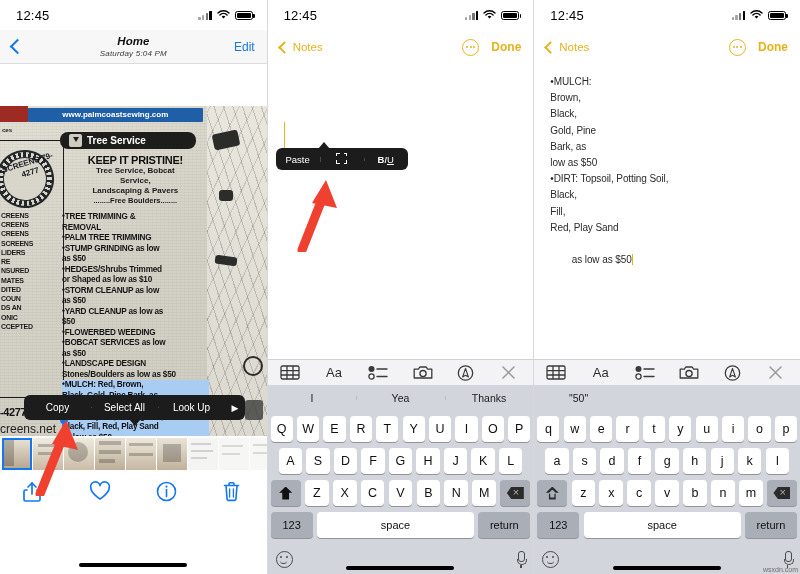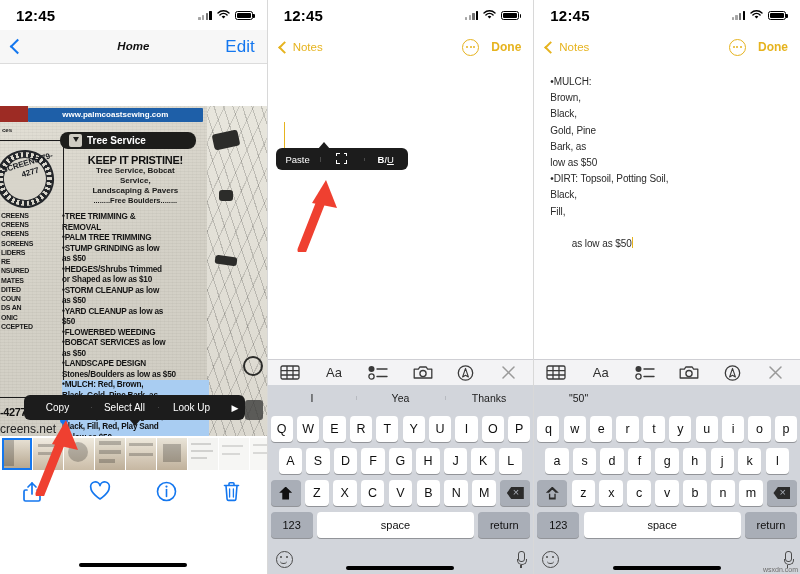--- a/index.html
+++ b/index.html
@@ -10,42 +10,42 @@
   }
   .screens { display: flex; width: 800px; height: 574px; }
   .panel { width: 266.67px; height: 574px; position: relative; overflow: hidden; background: #fff; }
   .panel + .panel { border-left: 1px solid #d8d8d8; }
 
   
   .statusbar {
     height: 30px; display: flex; align-items: center;
     justify-content: space-between; padding: 0 14px 0 16px;
   }
-  .sb-time { font-size: 15px; font-weight: 700; color: #000; letter-spacing: .2px; }
+  .sb-time { font-size: 13px; font-weight: 400; color: #000; letter-spacing: .2px; }
   .sb-icons { display: flex; align-items: center; gap: 5px; }
   .bars { display: flex; align-items: flex-end; gap: 1.3px; height: 9px; }
   .bars i { width: 2.4px; background: #000; border-radius: .5px; display: block; }
   .bars i:nth-child(1){height:3px;opacity:.35}
   .bars i:nth-child(2){height:5px;opacity:.35}
   .bars i:nth-child(3){height:7px;opacity:.55}
   .bars i:nth-child(4){height:9px}
   .batt { width: 18px; height: 9px; border: 1.2px solid #000; border-radius: 2.5px; position: relative; }
   .batt::after { content:""; position:absolute; left:1px; top:1px; bottom:1px; right:1px; background:#000; border-radius:1px; }
   .batt::before { content:""; position:absolute; right:-3px; top:2.6px; width:1.6px; height:3.5px; background:#000; border-radius:0 1px 1px 0; }
 
   
   .photos-header {
     height: 34px; background: #f7f7f7; border-bottom: 1px solid #dcdcdc;
     display: flex; align-items: center; padding: 0 12px; position: relative;
   }
   .chev-back { width: 11px; height: 11px; border-left: 2.2px solid #1477ef; border-bottom: 2.2px solid #1477ef; transform: rotate(45deg); }
   .ph-title-wrap { position: absolute; left: 0; right: 0; text-align: center; font-style: italic; }
   .ph-title { font-size: 11.5px; font-weight: 600; color: #111; line-height: 1.15; }
   .ph-sub { font-size: 8px; color: #3a3a3a; letter-spacing: .2px; }
-  .ph-edit { margin-left: auto; font-size: 17px; color: #1477ef; }
+  .ph-edit { margin-left: auto; font-size: 12px; color: #1477ef; }
 
   .photo-stage { position: relative; width: 100%; height: 372px; background: #fff; }
   .gap-top { height: 42px; background: #fff; }
 
   
   .ad {
     position: absolute; left: 0; right: 0; top: 42px; bottom: 0;
     background: #d9d7cf; overflow: hidden;
     font-family: "Liberation Sans", sans-serif;
   }
@@ -243,20 +243,21 @@
           <path d="M1 2.9a8 8 0 0 1 11 0" stroke="#000" stroke-width="1.4" fill="none" stroke-linecap="round"></path>
         </svg>
         <span class="batt"></span>
       </div>
     </div>
 
     <div class="photos-header">
       <div class="chev-back"></div>
       <div class="ph-title-wrap">
         <div class="ph-title">Home</div>
+        <div class="ph-sub">Saturday  5:04 PM</div>
       </div>
       <div class="ph-edit">Edit</div>
     </div>
 
     <div class="photo-stage">
       <div class="gap-top"></div>
 
       <div class="ad">
         <div class="ad-grain"></div>
         <div class="ad-redblk"></div>
@@ -606,20 +607,21 @@
     <div class="note-body">
       <div class="note-line">•MULCH:</div>
       <div class="note-line">Brown,</div>
       <div class="note-line">Black,</div>
       <div class="note-line">Gold, Pine</div>
       <div class="note-line">Bark, as</div>
       <div class="note-line">low as $50</div>
       <div class="note-line">•DIRT: Topsoil, Potting Soil,</div>
       <div class="note-line">Black,</div>
       <div class="note-line">Fill,</div>
+      <div class="note-line">Red, Play Sand</div>
       <div class="note-line">
         <span>as low as $50</span><span class="caret"></span>
       </div>
     </div>
 
     <div class="kb">
       <div class="kb-tools">
         <span class="kt">
           <svg width="20" height="15" viewBox="0 0 20 15">
               <rect x="1" y="1" width="18" height="13" rx="1.5" stroke="#3a3a3a" stroke-width="1.3" fill="none"></rect>

